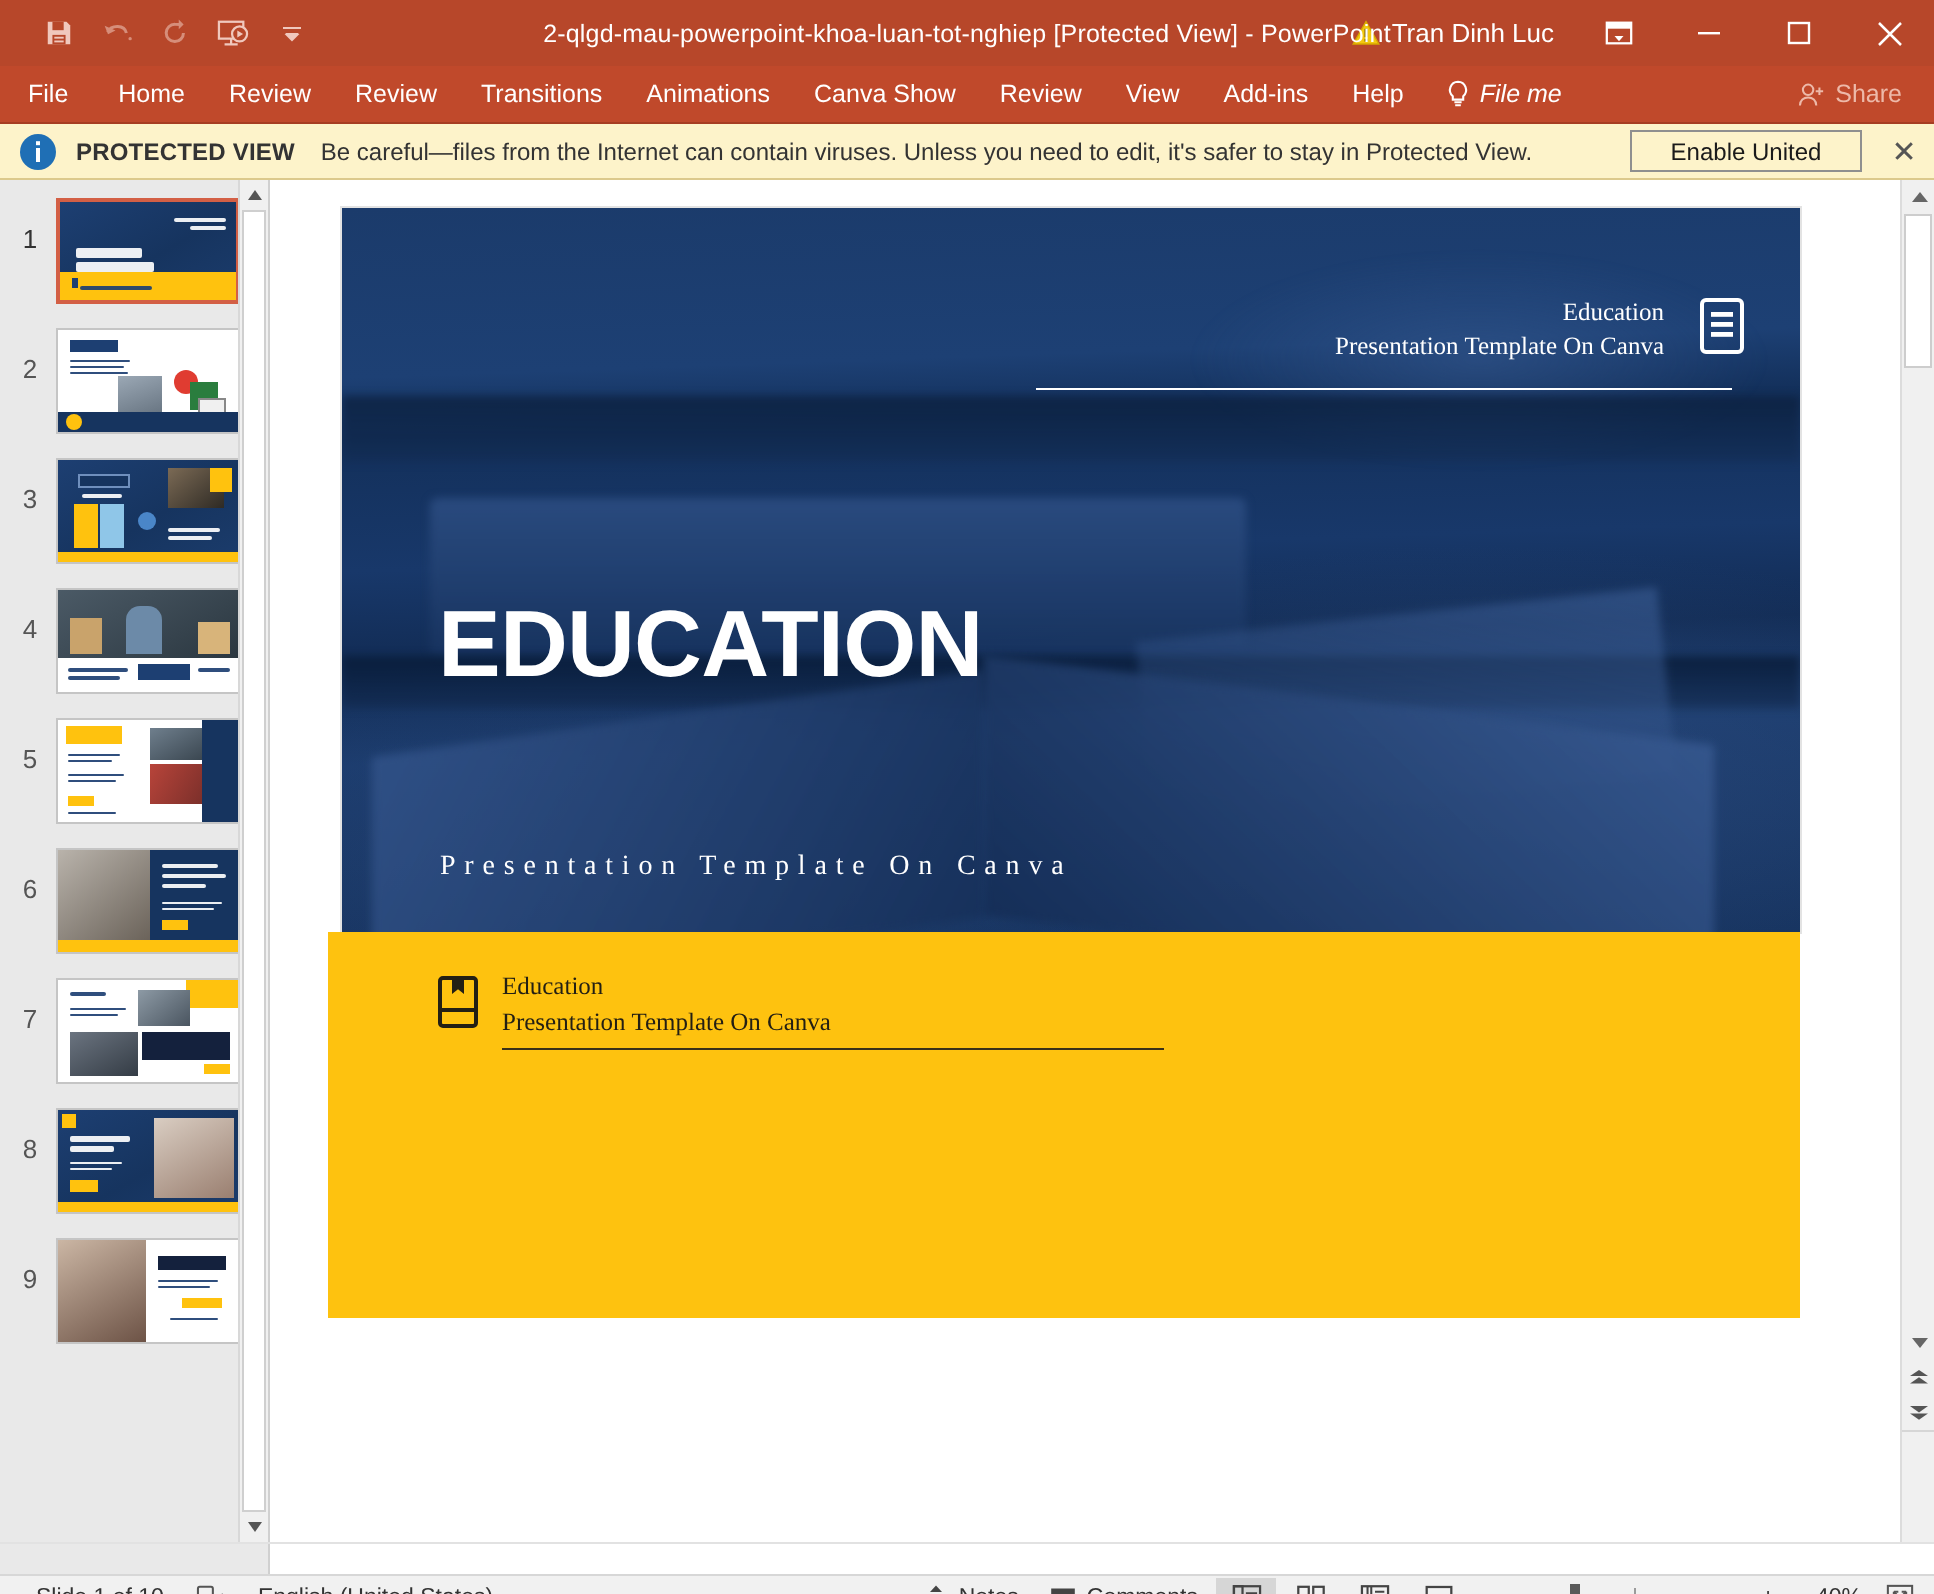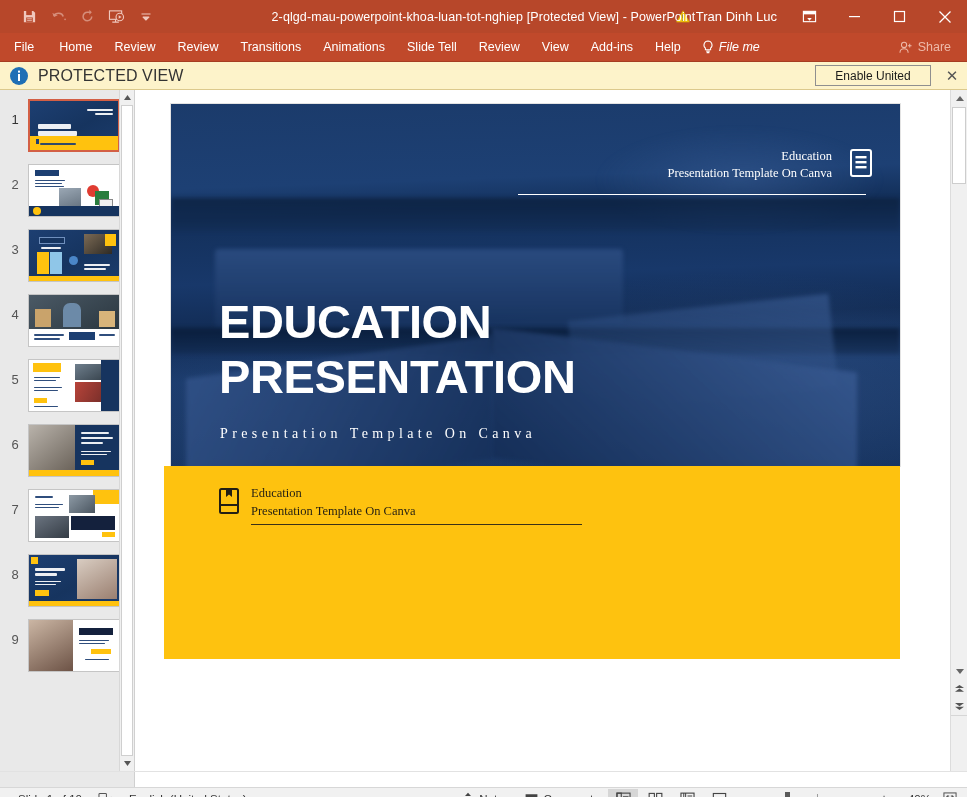--- a/index.html
+++ b/index.html
@@ -58,21 +58,21 @@
     margin-left:auto; display:flex; align-items:center; gap:5px;
     padding:0 16px; font-size:12.5px; color:#edb9a9;
   }
 
   
   .pvbar {
     height:28px; background:#fdf3ca; border-bottom:1px solid #dcc98c;
     display:flex; align-items:center; padding-left:9px; position:relative;
   }
   .pv-info { width:20px; height:20px; flex:0 0 auto; margin-right:9px; }
-  .pv-label { font-size:16px; color:#333333; font-weight:normal; letter-spacing:.1px;}
+  .pv-label { font-size:12px; color:#333333; font-weight:bold; letter-spacing:.1px;}
   .pv-msg { font-size:12px; color:#333333; margin-left:13px; }
   .pv-enable {
     margin-left:auto; margin-right:6px;
     height:21px; min-width:116px; padding:0 12px;
     background:#fdf3ca; border:1px solid #8f8f8f;
     font-size:12px; color:#1a1a1a; font-family:"Liberation Sans",sans-serif;
     display:flex; align-items:center; justify-content:center; cursor:pointer;
   }
   .pv-close {
     width:30px; height:28px; display:flex; align-items:center; justify-content:center;
@@ -349,21 +349,21 @@
   </div>
 </div>
 
 <div class="ribbon">
   <div class="tab file">File</div>
   <div class="tab">Home</div>
   <div class="tab">Review</div>
   <div class="tab">Review</div>
   <div class="tab">Transitions</div>
   <div class="tab">Animations</div>
-  <div class="tab">Slide Tell</div>
+  <div class="tab">Canva Show</div>
   <div class="tab">Review</div>
   <div class="tab">View</div>
   <div class="tab">Add-ins</div>
   <div class="tab">Help</div>
   <div class="tellme">
     <svg width="12" height="14" viewBox="0 0 12 14">
         <path d="M6 .9 A4.1 4.1 0 0 1 8.6 8.1 V9.8 H3.4 V8.1 A4.1 4.1 0 0 1 6 .9 Z" fill="none" stroke="#ffffff" stroke-width="1.05"></path>
         <path d="M4.2 11.1 h3.6 M4.6 12.6 h2.8" stroke="#ffffff" stroke-width="1.05"></path>
       </svg>
     <span>File me</span>
@@ -378,20 +378,21 @@
   </div>
 </div>
 
 <div class="pvbar">
   <svg class="pv-info" viewBox="0 0 20 20">
     <circle cx="10" cy="10" r="9" fill="#1f6fb5"></circle>
     <rect x="9" y="8" width="2" height="7" fill="#ffffff"></rect>
     <rect x="9" y="4.6" width="2" height="2" fill="#ffffff"></rect>
   </svg>
   <span class="pv-label">PROTECTED VIEW</span>
+  <span class="pv-msg">Be careful—files from the Internet can contain viruses. Unless you need to edit, it's safer to stay in Protected View.</span>
   <button class="pv-enable">Enable United</button>
   <div class="pv-close">✕</div>
 </div>
 
 <div class="workspace">
 
   <div class="thumbpane">
     <div class="thumb-list">
 
       <div class="thumb-row active">
@@ -569,21 +570,20 @@
         <div class="slide-header-rule"></div>
         <svg class="hdr-icon" viewBox="0 0 22 28">
           <rect x="1" y="1" width="20" height="26" rx="2" fill="none" stroke="#ffffff" stroke-width="2"></rect>
           <rect x="5.5" y="7" width="11" height="2.4" fill="#ffffff"></rect>
           <rect x="5.5" y="12" width="11" height="2.4" fill="#ffffff"></rect>
           <rect x="5.5" y="17" width="11" height="2.4" fill="#ffffff"></rect>
         </svg>
 
         <div class="slide-title">
           <div>EDUCATION</div>
-          <div>PRESENTATION</div>
         </div>
         <div class="slide-sub">Presentation Template On Canva</div>
       </div>
 
       <div class="slide-yellow">
         <svg class="yl-icon" viewBox="0 0 20 26">
           <rect x="1" y="1" width="18" height="24" rx="1.5" fill="none" stroke="#231f14" stroke-width="2"></rect>
           <path d="M7 1 h6 v8 l-3 -2.4 l-3 2.4 Z" fill="#231f14"></path>
           <rect x="1" y="16" width="18" height="2" fill="#231f14"></rect>
         </svg>

